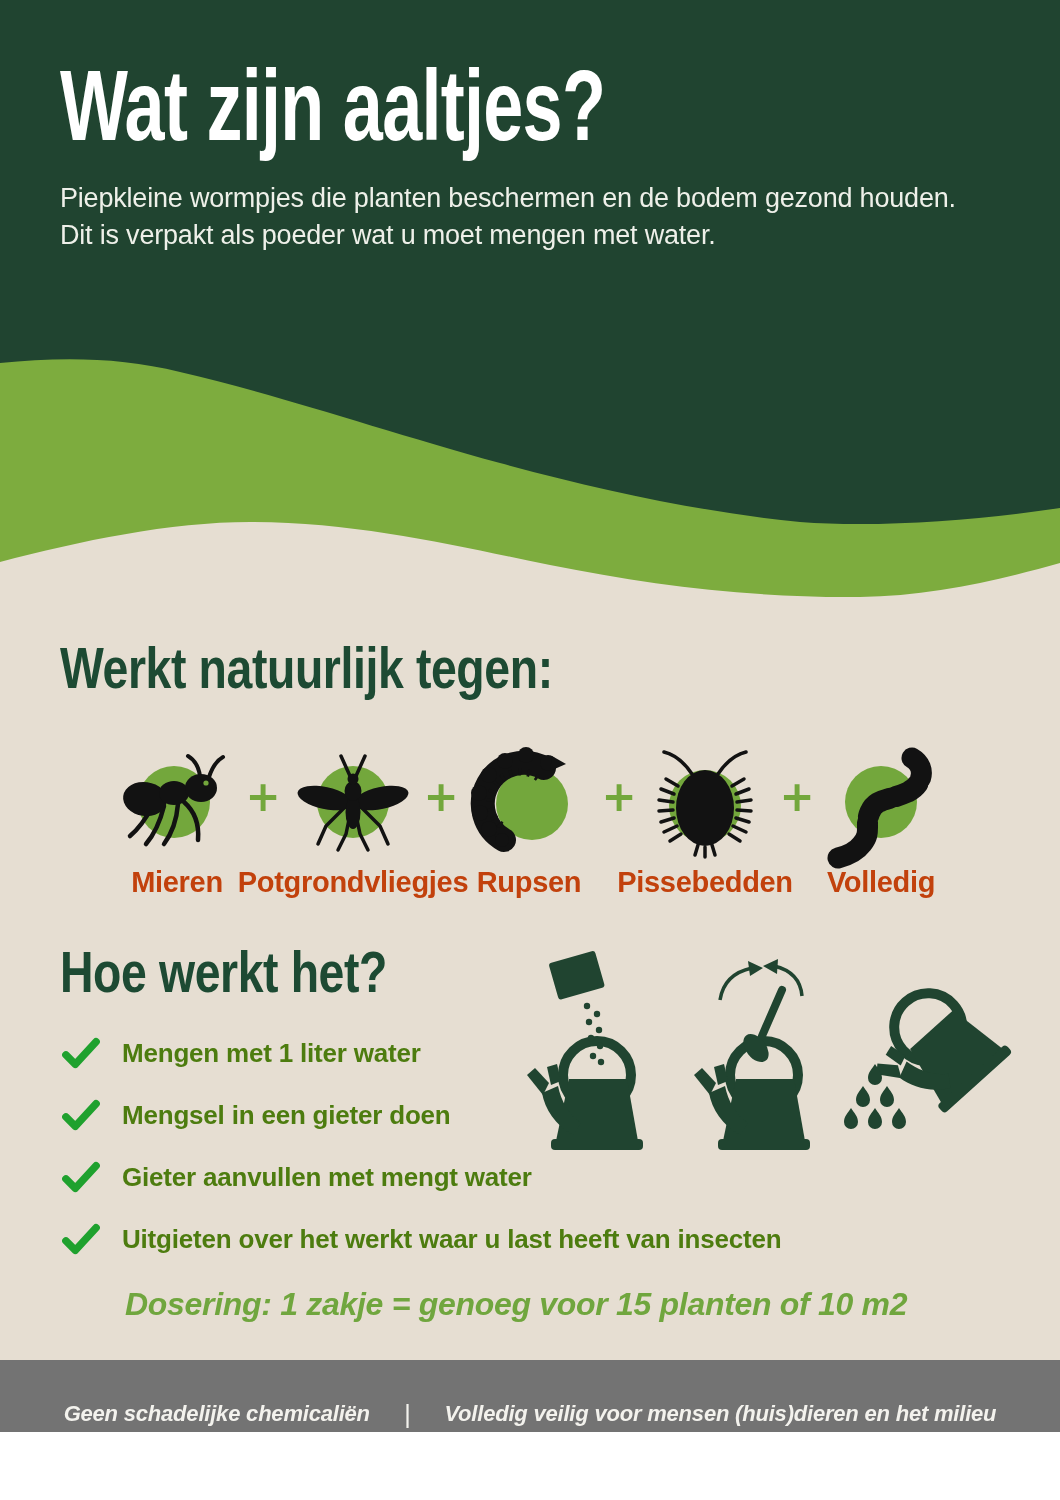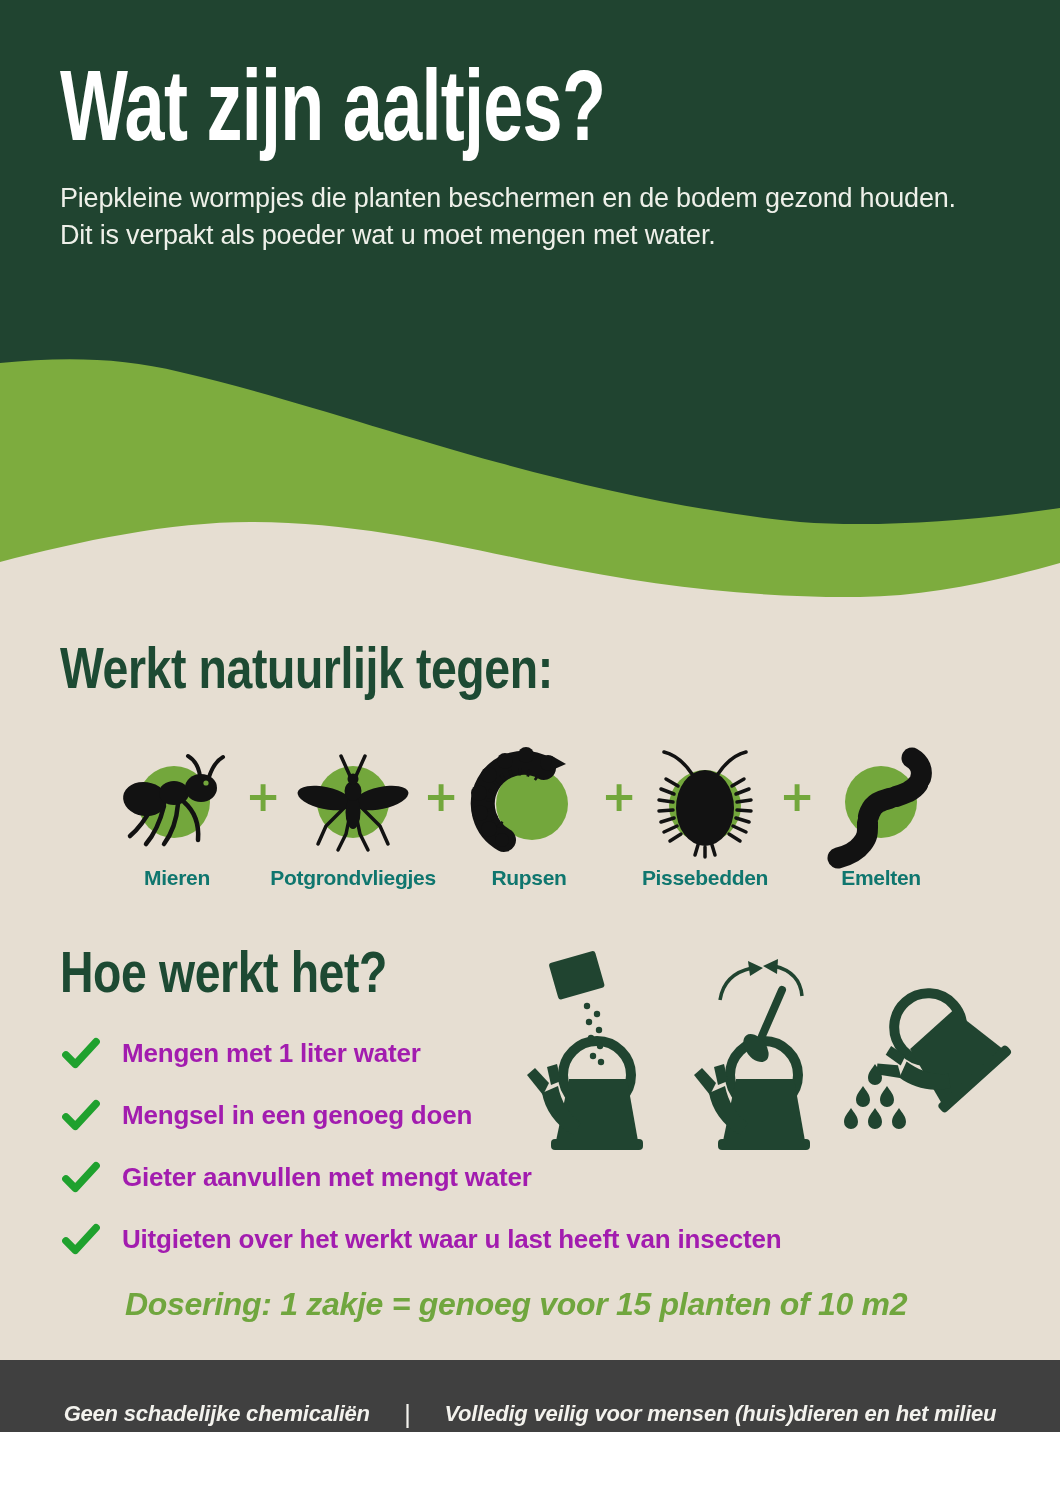--- a/index.html
+++ b/index.html
@@ -22,40 +22,40 @@
   .h2{
     position:absolute; margin:0; color:#1d4a33; font-size:58px; font-weight:700;
     letter-spacing:-0.5px; transform:scaleX(0.8); transform-origin:left top; white-space:nowrap; z-index:2;
   }
   .h2.tegen{left:60px; top:634px;}
   .h2.hoe{left:60px; top:938px;}
   .pest-row{position:absolute; left:89px; top:744px; display:flex; z-index:2;}
   .pest{width:176px; display:flex; flex-direction:column; align-items:center;}
   .pest svg{display:block; overflow:visible;}
   .pest-label{
-    margin-top:4px; color:#0f766e; font-size:21px; font-weight:700;
+    margin-top:4px; color:#c2410c; font-size:29px; font-weight:700;
     letter-spacing:-0.3px; white-space:nowrap; text-align:center;
   }
   .plus{
     position:absolute; color:#73a73c; font-size:42px; font-weight:800; z-index:2;
     transform:translate(-50%,-54%); font-family:"DejaVu Sans", sans-serif;
   }
   .steps{position:absolute; left:62px; top:1022px; margin:0; padding:0; list-style:none; z-index:2;}
   .steps li{height:62px; display:flex; align-items:center;}
   .steps li svg{flex:0 0 auto;}
   .step-label{
-    margin-left:22px; color:#a21caf; font-size:26px; font-weight:700; letter-spacing:-0.2px; white-space:nowrap;
+    margin-left:22px; color:#4d7c0f; font-size:26px; font-weight:700; letter-spacing:-0.2px; white-space:nowrap;
   }
   .dosage{
     position:absolute; left:125px; top:1286px; margin:0; color:#70a63e;
     font-size:32px; font-weight:700; font-style:italic; letter-spacing:-0.3px; white-space:nowrap; z-index:2;
   }
   .canicon{position:absolute; z-index:2; overflow:visible;}
   .footer{
-    position:absolute; left:0; top:1360px; width:1060px; height:108px; background:#404040;
+    position:absolute; left:0; top:1360px; width:1060px; height:108px; background:#737373;
     display:flex; align-items:center; justify-content:center; gap:34px; z-index:3;
   }
   .footer span{
     color:#f3f2ed; font-size:22px; font-weight:700; font-style:italic; letter-spacing:-0.2px; white-space:nowrap;
   }
   .footer .divider{font-weight:400; font-size:26px;}
 </style>
 </head>
 <body>
 
@@ -166,21 +166,21 @@
         <ellipse cx="65" cy="64" rx="29" ry="38" fill="#121212"></ellipse>
       </svg>
       <div class="pest-label">Pissebedden</div>
     </div>
 
     <div class="pest">
       <svg width="130" height="118" viewBox="0 0 130 118">
         <circle cx="65" cy="58" r="36" fill="#73a73c"></circle>
         <path d="M96 14 C110 22 108 40 92 48 C72 57 60 54 54 68 C48 82 56 88 46 100 C40 108 30 112 22 114" stroke="#121212" stroke-width="21" fill="none" stroke-linecap="round" stroke-dasharray="24 6 26 6 30 6 60"></path>
       </svg>
-      <div class="pest-label">Emelten</div>
+      <div class="pest-label">Volledig</div>
     </div>
   </div>
 
   <span class="plus" style="left:263px; top:798px;">+</span>
   <span class="plus" style="left:441px; top:798px;">+</span>
   <span class="plus" style="left:619px; top:798px;">+</span>
   <span class="plus" style="left:797px; top:798px;">+</span>
 
   <h2 class="h2 hoe">Hoe werkt het?</h2>
 
@@ -188,21 +188,21 @@
     <li>
       <svg width="38" height="32" viewBox="0 0 40 34">
         <path d="M4 19 L14 29 L36 5" stroke="#1fa12e" stroke-width="8" fill="none" stroke-linecap="round" stroke-linejoin="round"></path>
       </svg>
       <span class="step-label">Mengen met 1 liter water</span>
     </li>
     <li>
       <svg width="38" height="32" viewBox="0 0 40 34">
         <path d="M4 19 L14 29 L36 5" stroke="#1fa12e" stroke-width="8" fill="none" stroke-linecap="round" stroke-linejoin="round"></path>
       </svg>
-      <span class="step-label">Mengsel in een genoeg doen</span>
+      <span class="step-label">Mengsel in een gieter doen</span>
     </li>
     <li>
       <svg width="38" height="32" viewBox="0 0 40 34">
         <path d="M4 19 L14 29 L36 5" stroke="#1fa12e" stroke-width="8" fill="none" stroke-linecap="round" stroke-linejoin="round"></path>
       </svg>
       <span class="step-label">Gieter aanvullen met mengt water</span>
     </li>
     <li>
       <svg width="38" height="32" viewBox="0 0 40 34">
         <path d="M4 19 L14 29 L36 5" stroke="#1fa12e" stroke-width="8" fill="none" stroke-linecap="round" stroke-linejoin="round"></path>

